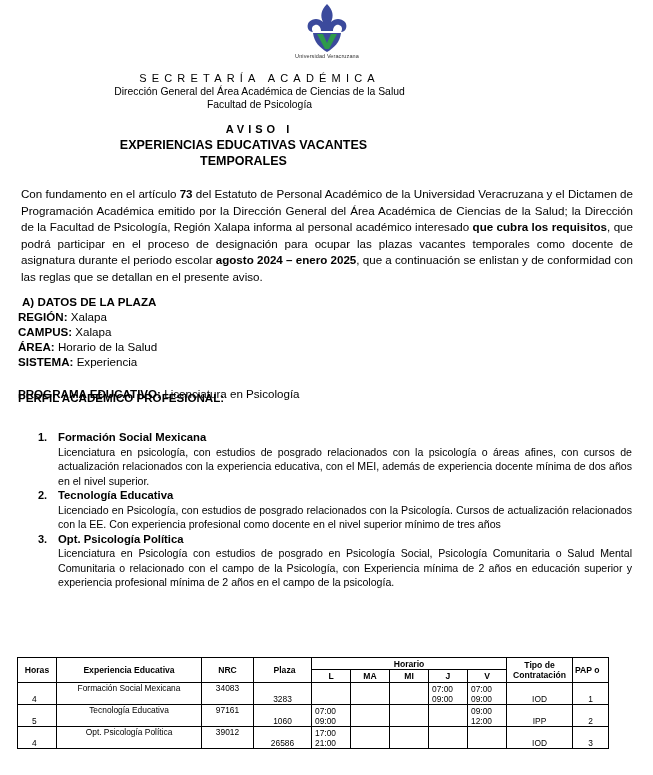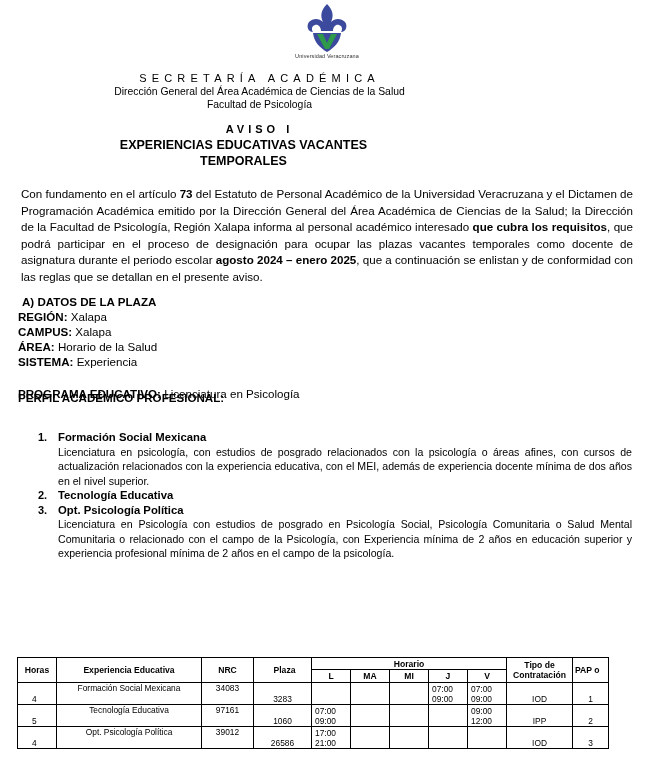--- a/index.html
+++ b/index.html
@@ -72,20 +72,21 @@
 
 <div class="abs items">
   <div class="item">
     <span class="item-num">1.</span>
     <div class="item-title">Formación Social Mexicana</div>
     <div class="item-desc">Licenciatura en psicología, con estudios de posgrado relacionados con la psicología o áreas afines, con cursos de actualización relacionados con la experiencia educativa, con el MEI, además de experiencia docente mínima de dos años en el nivel superior.</div>
   </div>
   <div class="item">
     <span class="item-num">2.</span>
     <div class="item-title">Tecnología Educativa</div>
+    <div class="item-desc">Licenciado en Psicología, con estudios de posgrado relacionados con la Psicología. Cursos de actualización relacionados con la EE. Con experiencia profesional como docente en el nivel superior mínimo de tres años</div>
   </div>
   <div class="item">
     <span class="item-num">3.</span>
     <div class="item-title">Opt. Psicología Política</div>
     <div class="item-desc">Licenciatura en Psicología con estudios de posgrado en Psicología Social, Psicología Comunitaria o Salud Mental Comunitaria o relacionado con el campo de la Psicología, con Experiencia mínima de 2 años en educación superior y experiencia profesional mínima de 2 años en el campo de la psicología.</div>
   </div>
 </div>
 
 <table class="plazas">
   <colgroup>

